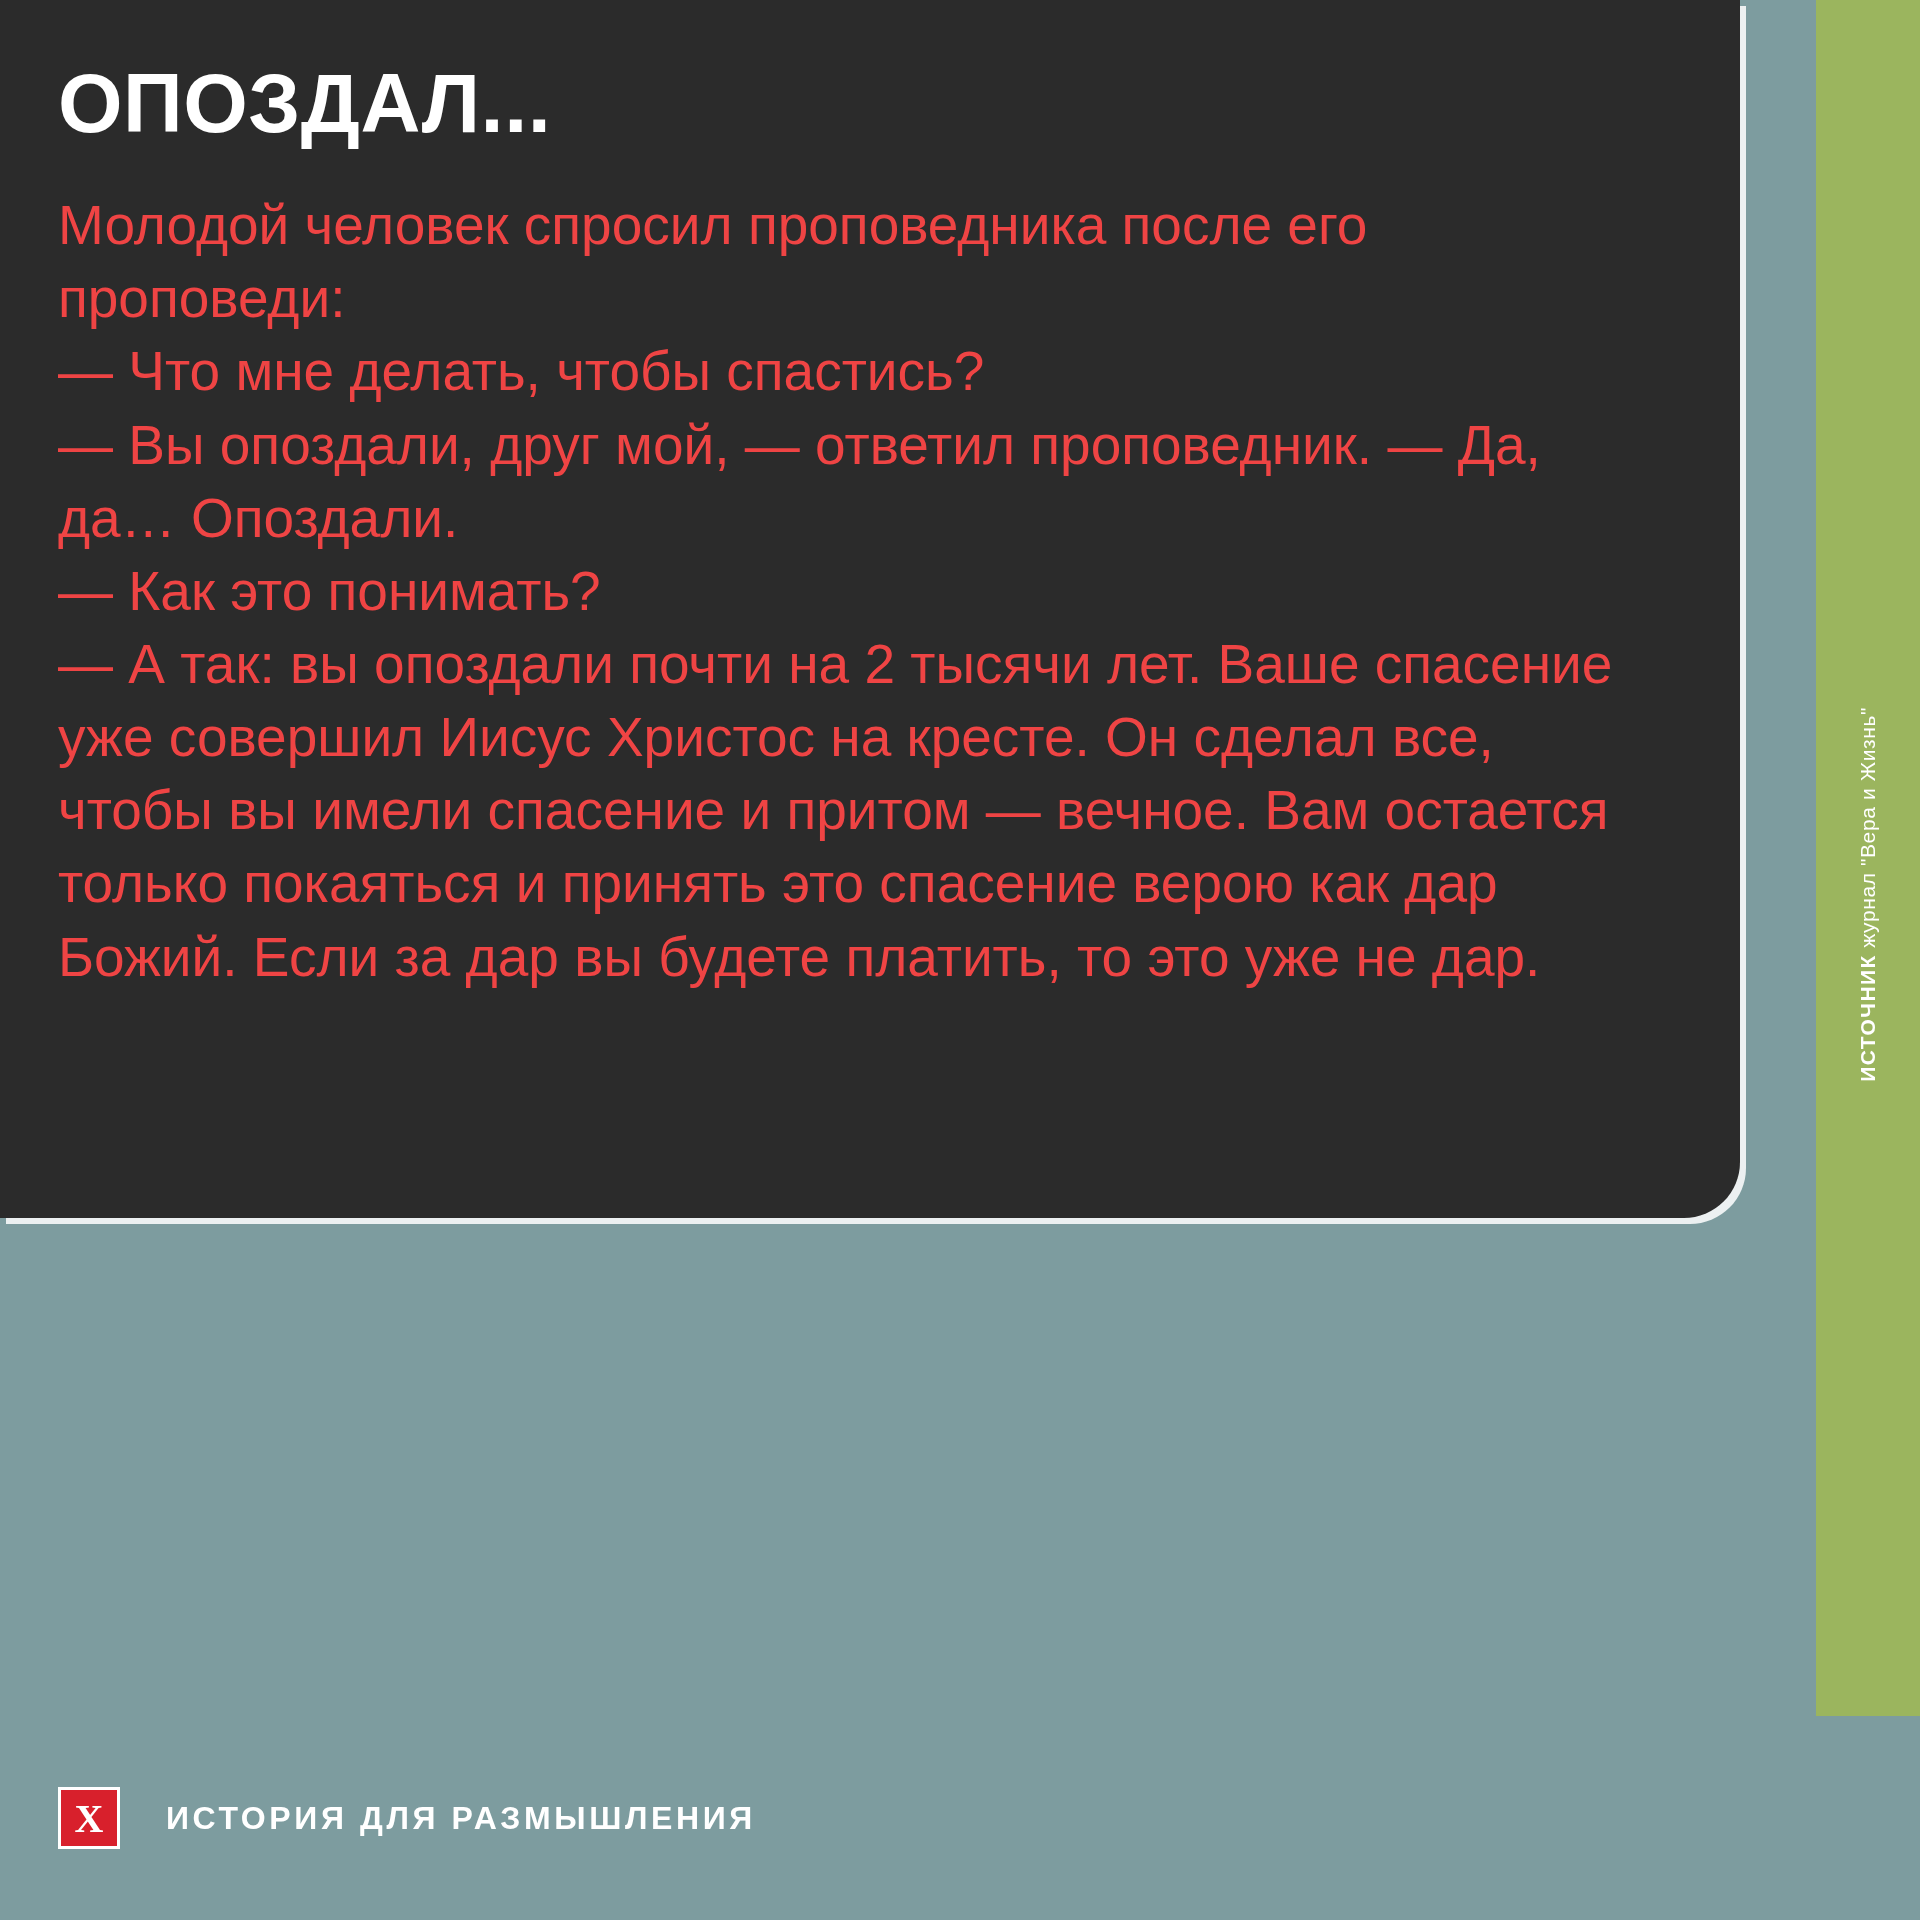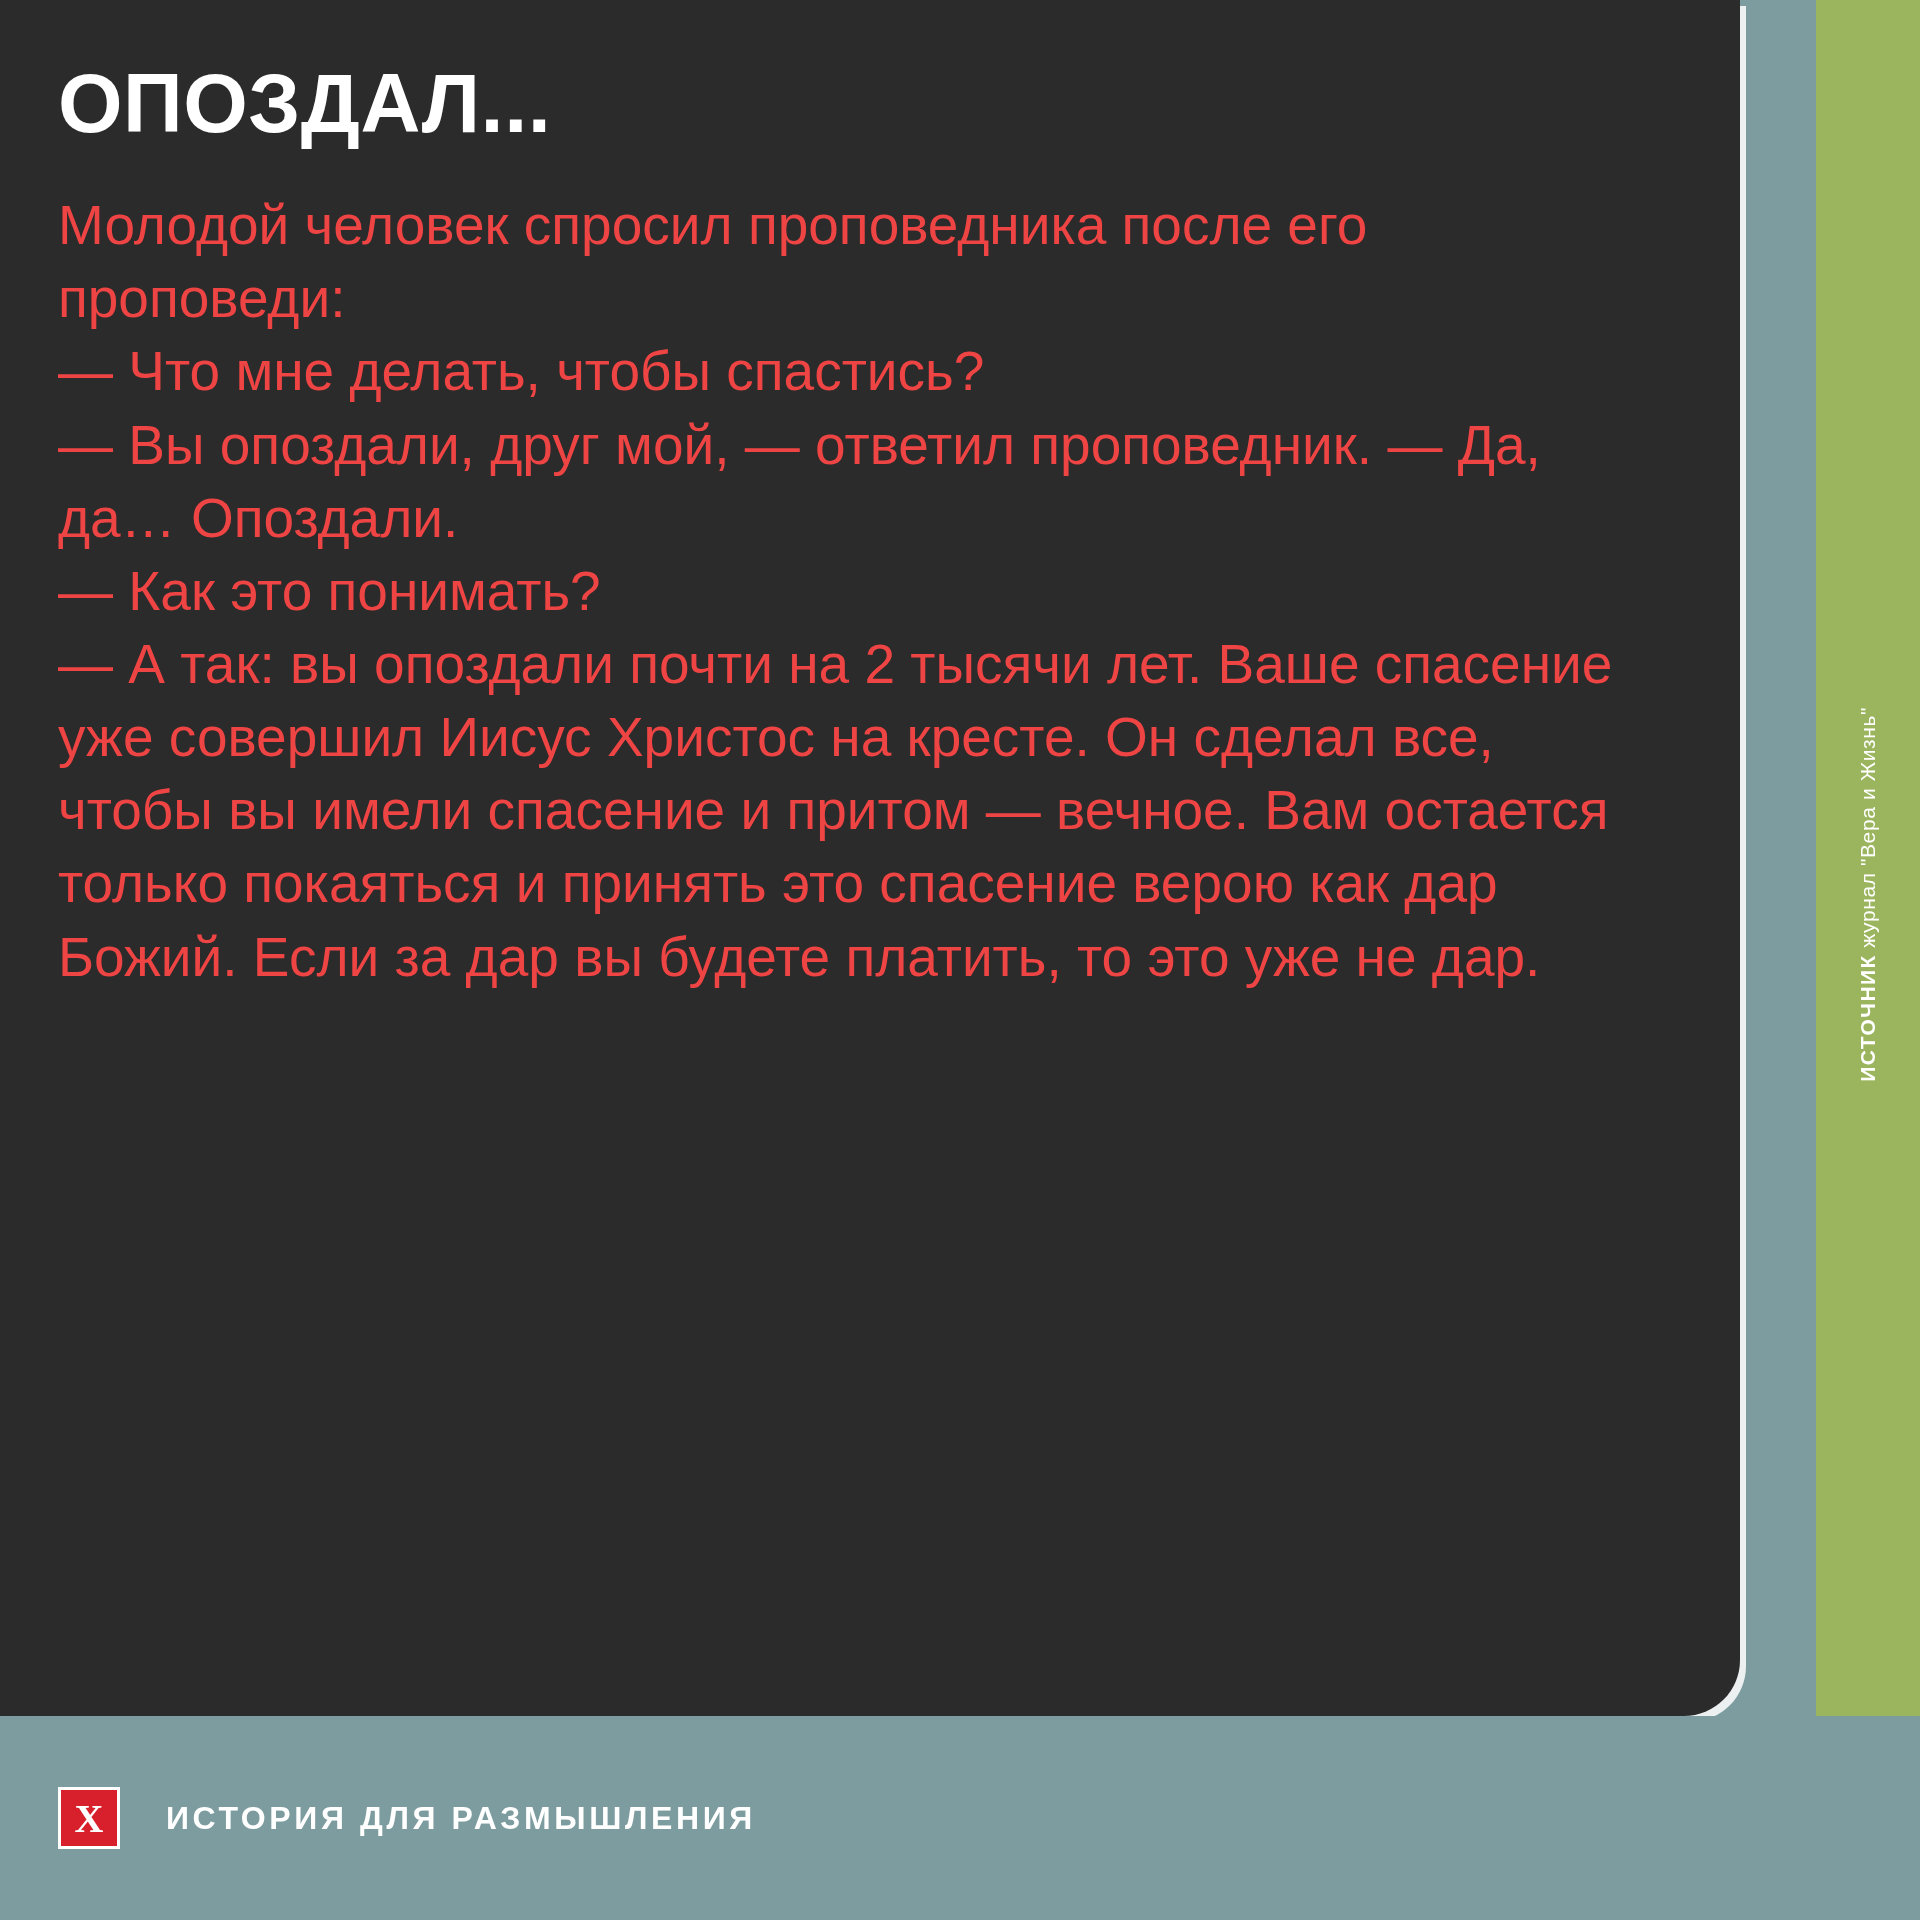--- a/index.html
+++ b/index.html
@@ -49,21 +49,21 @@
   .vert-text .src-label {
     font-weight: bold;
     letter-spacing: 1.4px;
   }
   
   .card {
     position: absolute;
     left: 0;
     top: 0;
     width: 1740px;
-    height: 1716px;
+    height: 1218px;
     background: #2b2b2b;
     border-top-right-radius: 0;
     border-bottom-right-radius: 56px;
     box-shadow: 6px 6px 0 0 rgba(255,255,255,0.85);
   }
   .card-inner {
     position: absolute;
     left: 58px;
     top: 60px;
     right: 60px;

